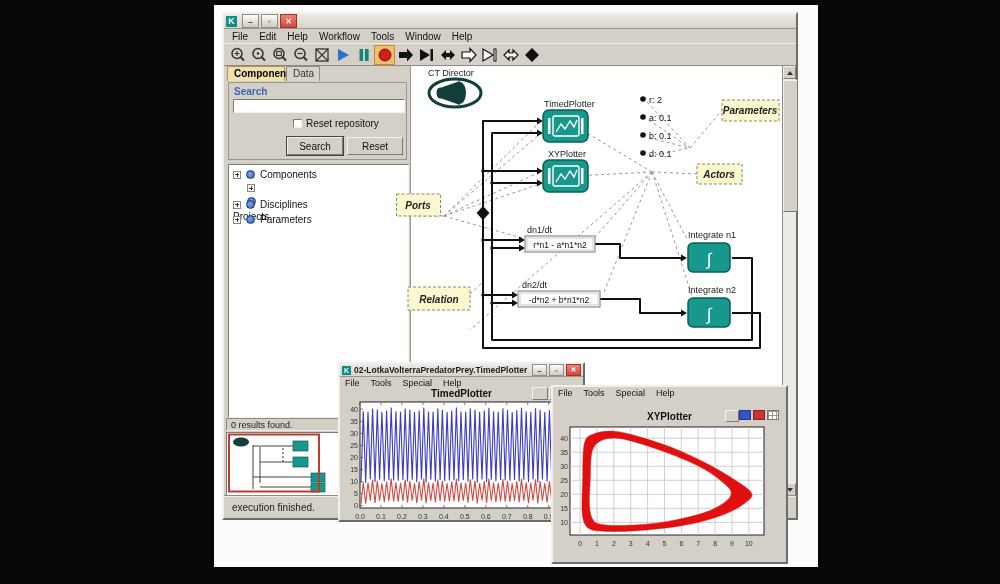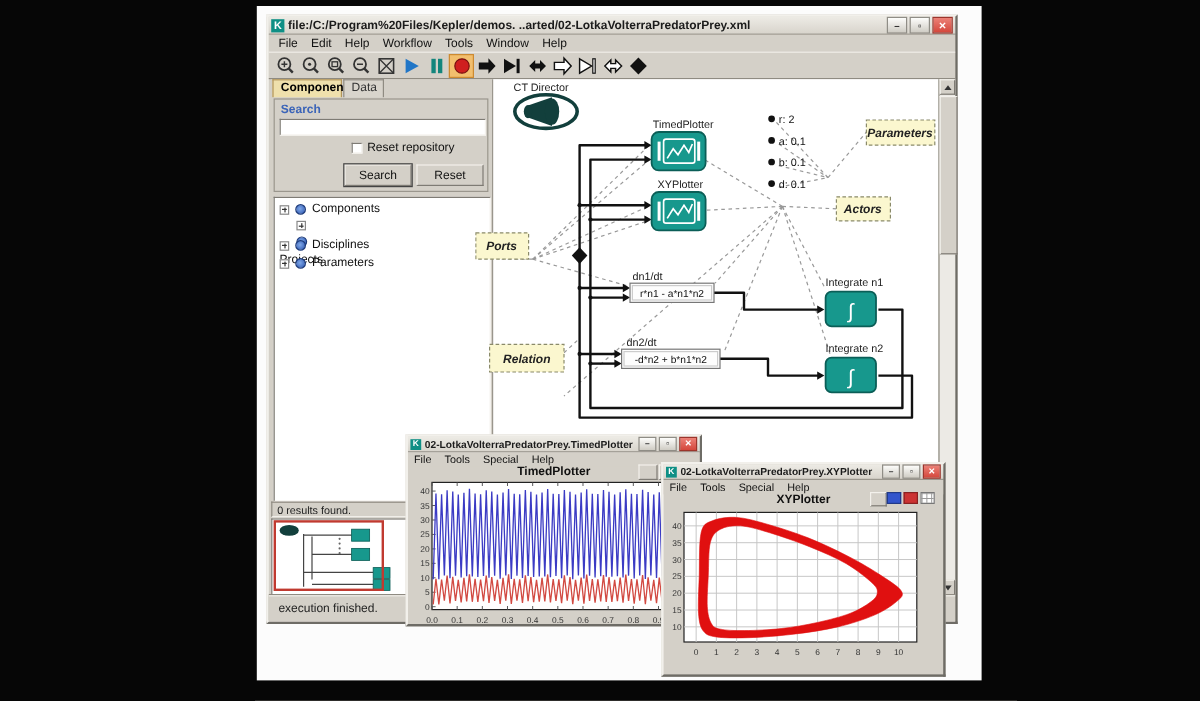--- a/index.html
+++ b/index.html
@@ -43,21 +43,20 @@
   .checkbox{width:9px;height:9px;background:#fff;border:1px solid;border-color:#7e7b74 #f3f1ec #f3f1ec #7e7b74;box-sizing:border-box}
 </style>
 </head>
 <body>
 
 <div class="abs backdrop"></div>
 
 <div class="abs win" style="left:222px;top:12px;width:576px;height:508px;z-index:1">
   <div class="titlebar" style="height:15px">
     <div class="kicon" style="width:11px;height:11px;font-size:9px;line-height:11px">K</div>
-    <div class="ttext" style="font-size:10px">file:/C:/Program%20Files/Kepler/demos. ..arted/02-LotkaVolterraPredatorPrey.xml</div>
     <div id="main-wc" style="display:flex">
         <div class="wc" style="width: 15px; height: 12px; font-size: 8px;">–</div>
         <div class="wc" style="width: 15px; height: 12px; font-size: 8px;">▫</div>
         <div class="wc close" style="width: 15px; height: 12px; font-size: 8px;">✕</div>
       </div>
   </div>
   <div class="menubar" style="height:14px;font-size:10px;padding:0 8px" id="main-menus">
       <span class="mi">File</span>
       <span class="mi">Edit</span>
       <span class="mi">Help</span>
@@ -438,29 +437,20 @@
       <line x1="183.76699029126215" y1="2" x2="183.76699029126215" y2="5" stroke="#555" stroke-width="0.8"></line>
       <text x="204.73786407766988" y="119" font-size="7" fill="#333" text-anchor="middle">0.9</text>
       <line x1="204.73786407766988" y1="105" x2="204.73786407766988" y2="108" stroke="#555" stroke-width="0.8"></line>
       <line x1="204.73786407766988" y1="2" x2="204.73786407766988" y2="5" stroke="#555" stroke-width="0.8"></line>
       <polyline points="17,82.70454545454545 19.3,11.3 21.7,82.7 24.0,11.8 26.3,79.6 28.6,8.6 31.0,81.9 33.3,9.6 35.6,79.8 37.9,12.1 40.3,81.2 42.6,10.6 44.9,80.2 47.2,7.4 49.6,80.5 51.9,11.3 54.2,80.8 56.5,11.8 58.9,80.0 61.2,8.5 63.5,81.5 65.8,9.7 68.2,79.7 70.5,12.1 72.8,82.2 75.2,10.5 77.5,79.6 79.8,7.5 82.1,82.4 84.5,11.4 86.8,79.7 89.1,11.8 91.4,81.6 93.8,8.4 96.1,80.0 98.4,9.8 100.7,80.9 103.1,12.1 105.4,80.4 107.7,10.4 110.0,80.3 112.4,7.6 114.7,81.0 117.0,11.4 119.3,79.9 121.7,11.7 124.0,81.8 126.3,8.3 128.7,79.6 131.0,9.8 133.3,82.6 135.6,12.1 138.0,79.6 140.3,10.4 142.6,82.0 144.9,7.7 147.3,79.8 149.6,11.5 151.9,81.3 154.2,11.7 156.6,80.1 158.9,8.3 161.2,80.6 163.5,9.9 165.9,80.7 168.2,12.1 170.5,80.1 172.8,10.3 175.2,81.3 177.5,7.8 179.8,79.7 182.2,11.5 184.5,82.1 186.8,11.7 189.1,79.6 191.5,8.2 193.8,82.5 196.1,10.0 198.4,79.6 200.8,12.1 203.1,81.7 205.4,10.2 207.7,79.9 210.1,7.9 212.4,81.0 214.7,11.5 217.0,80.3 219.4,11.6 221.7,80.4 224.0,8.1 226.3,80.9 228.7,10.1 231.0,79.9" fill="none" stroke="#3b3bc4" stroke-width="1.1"></polyline>
       <polyline points="17,103.66363636363637 19.3,82.3 21.7,103.7 24.0,82.9 26.3,100.6 28.6,79.7 31.0,102.9 33.3,80.7 35.6,100.8 37.9,83.2 40.3,102.1 42.6,81.6 44.9,101.2 47.2,78.5 49.6,101.5 51.9,82.4 54.2,101.7 56.5,82.9 58.9,101.0 61.2,79.6 63.5,102.4 65.8,80.8 68.2,100.7 70.5,83.2 72.8,103.2 75.2,81.6 77.5,100.5 79.8,78.6 82.1,103.3 84.5,82.4 86.8,100.6 89.1,82.8 91.4,102.5 93.8,79.5 96.1,100.9 98.4,80.8 100.7,101.8 103.1,83.2 105.4,101.4 107.7,81.5 110.0,101.2 112.4,78.7 114.7,102.0 117.0,82.5 119.3,100.8 121.7,82.8 124.0,102.7 126.3,79.4 128.7,100.6 131.0,80.9 133.3,103.5 135.6,83.2 138.0,100.5 140.3,81.4 142.6,103.0 144.9,78.8 147.3,100.7 149.6,82.5 151.9,102.2 154.2,82.8 156.6,101.1 158.9,79.3 161.2,101.6 163.5,81.0 165.9,101.6 168.2,83.2 170.5,101.0 172.8,81.4 175.2,102.3 177.5,78.9 179.8,100.7 182.2,82.6 184.5,103.1 186.8,82.7 189.1,100.5 191.5,79.2 193.8,103.5 196.1,81.1 198.4,100.6 200.8,83.2 203.1,102.7 205.4,81.3 207.7,100.9 210.1,78.9 212.4,101.9 214.7,82.6 217.0,101.3 219.4,82.7 221.7,101.3 224.0,79.1 226.3,101.9 228.7,81.1 231.0,100.9" fill="none" stroke="#d24a42" stroke-width="1.1"></polyline>
     </svg>
 </div>
 
 <div class="abs win" style="left:551px;top:385px;width:237px;height:179px;z-index:3">
-  <div class="titlebar" style="height:13px">
-    <div class="kicon" style="width:9px;height:9px;font-size:7px;line-height:9px">K</div>
-    <div class="ttext" style="font-size:8.5px">02-LotkaVolterraPredatorPrey.XYPlotter</div>
-    <div id="xy-wc" style="display:flex">
-        <div class="wc" style="width: 13px; height: 10px; font-size: 7px;">–</div>
-        <div class="wc" style="width: 13px; height: 10px; font-size: 7px;">▫</div>
-        <div class="wc close" style="width: 13px; height: 10px; font-size: 7px;">✕</div>
-      </div>
-  </div>
   <div class="menubar" style="height:12px;font-size:9px;padding:0 5px" id="xy-menus">
       <span class="mi">File</span>
       <span class="mi">Tools</span>
       <span class="mi">Special</span>
       <span class="mi">Help</span>
     </div>
   <div class="abs ptitle" style="left:0;top:24px;width:233px">XYPlotter</div>
   <div class="abs raised" style="left:172px;top:23px;width:12px;height:10px"></div>
   <div class="abs" style="left:186px;top:23px;width:12px;height:10px;background:#3355cc;border:1px solid #223a88;box-sizing:border-box"></div>
   <div class="abs" style="left:200px;top:23px;width:12px;height:10px;background:#cc3333;border:1px solid #882222;box-sizing:border-box"></div>

